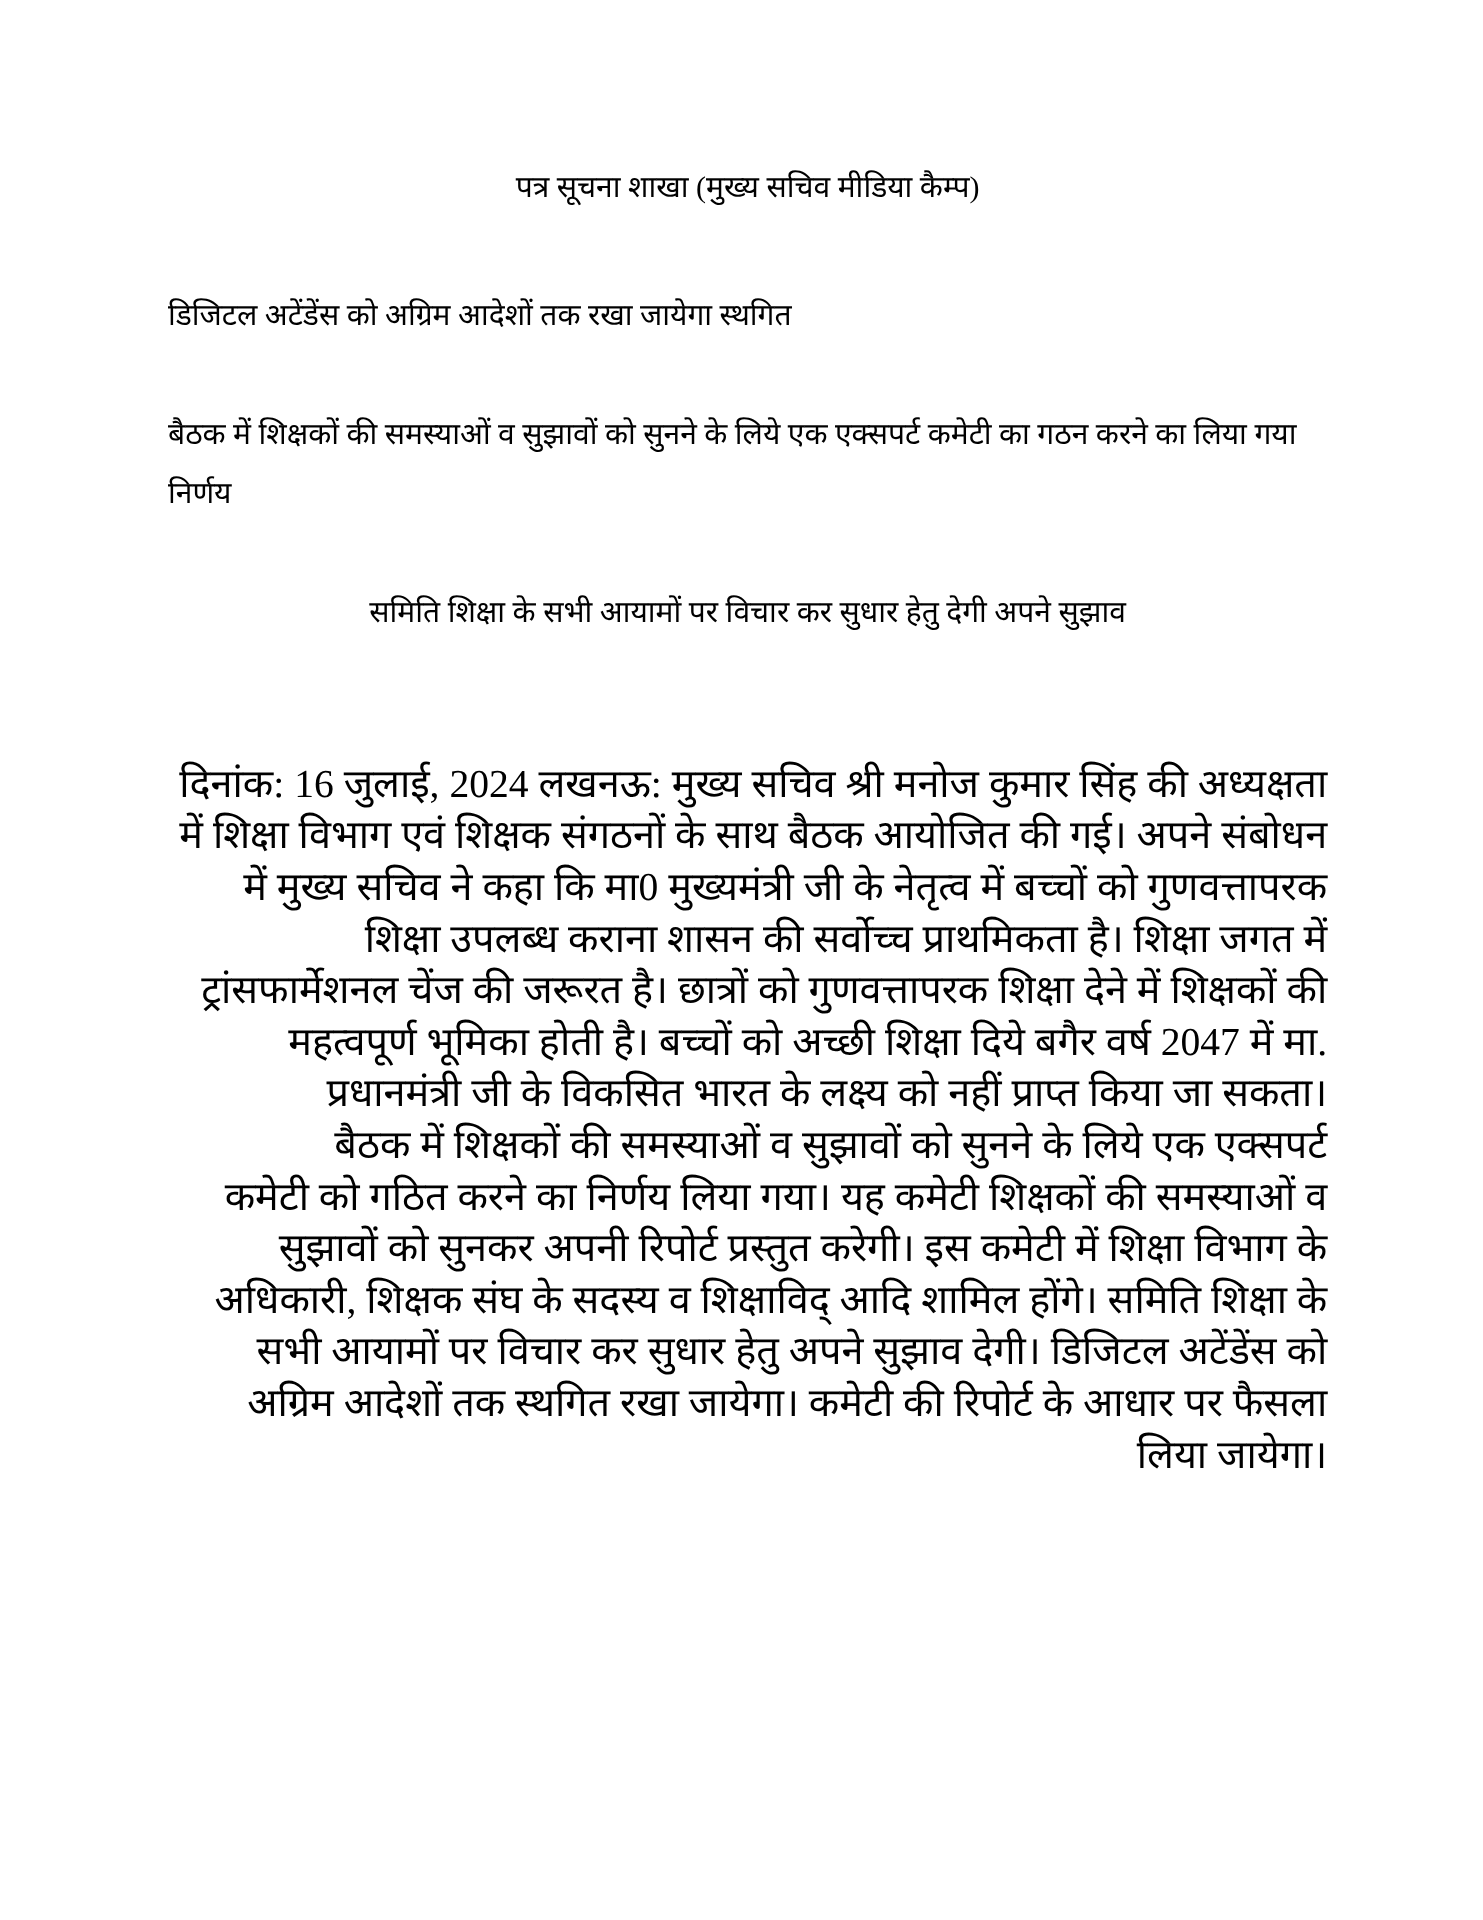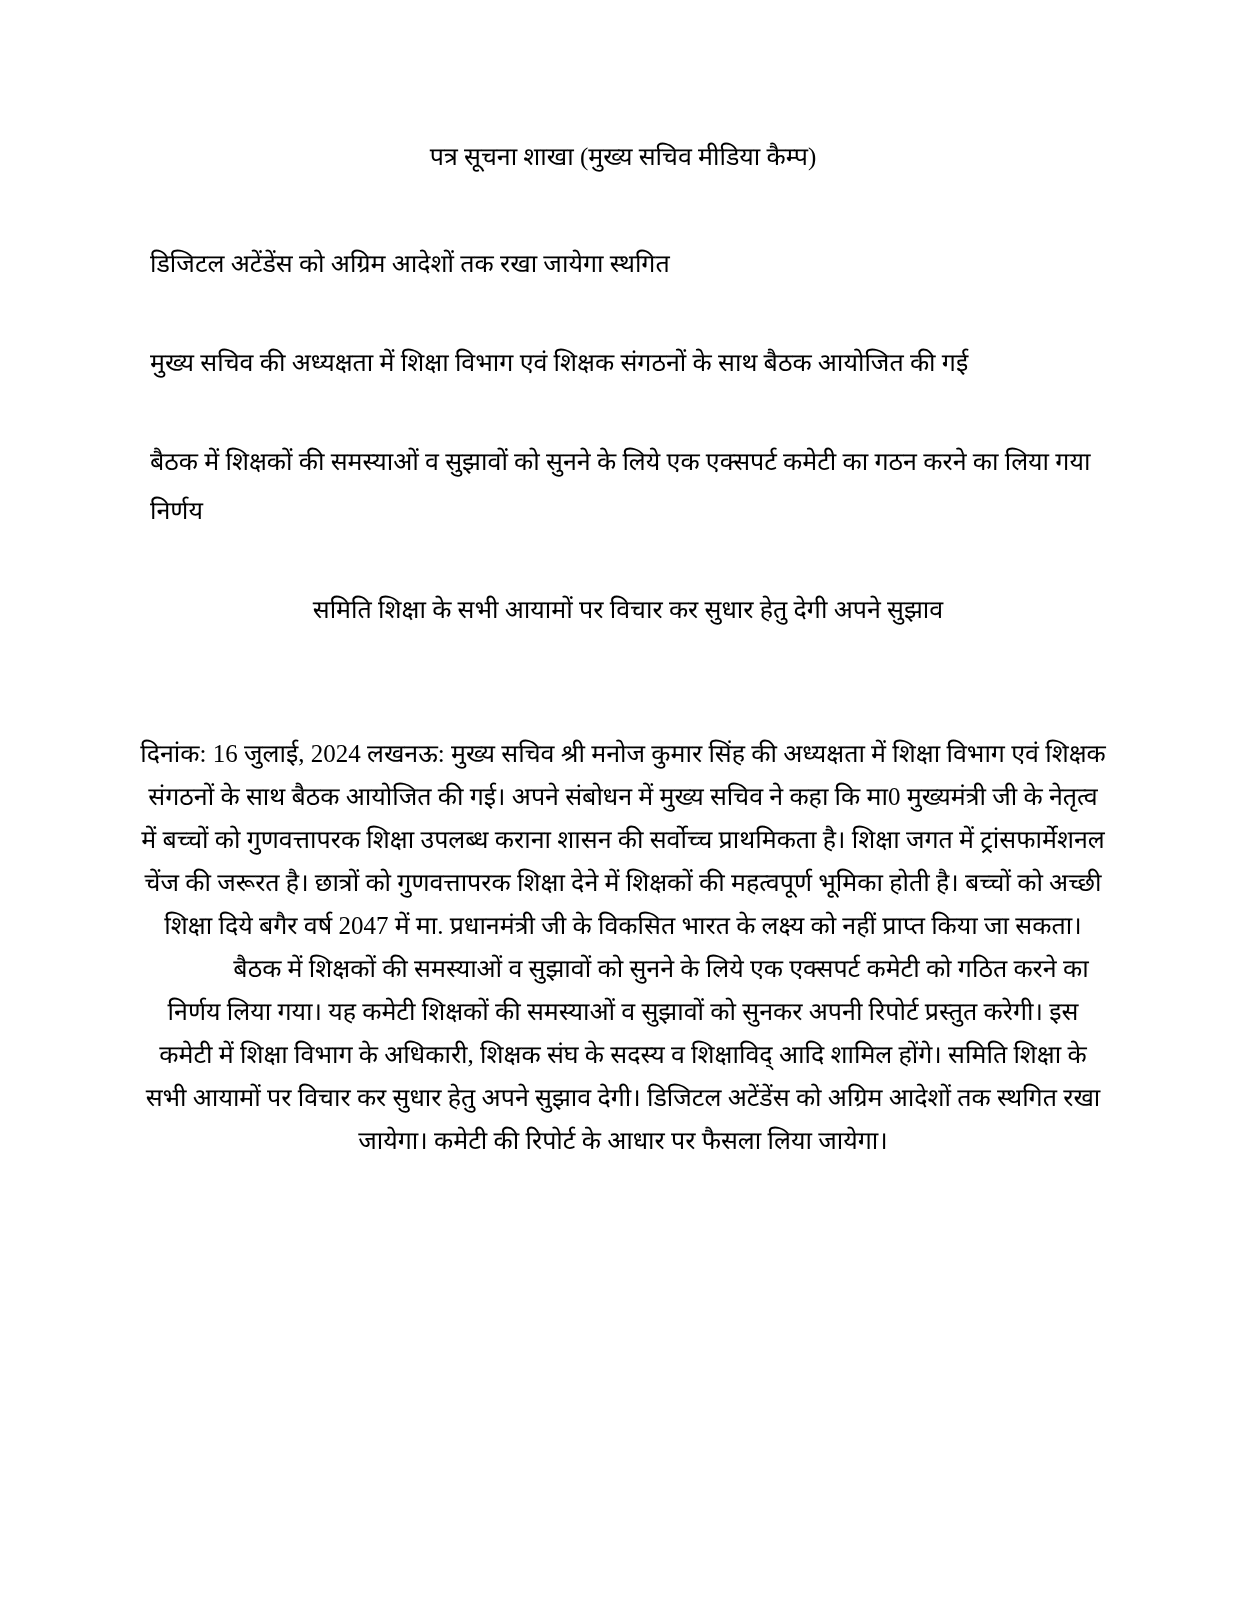--- a/index.html
+++ b/index.html
@@ -35,47 +35,45 @@
     text-align: left;
     font-size: 25px;
     line-height: 49px;
   }
   .headline:last-of-type {
     margin-bottom: 0;
     text-align: center;
   }
   .headlines {
     margin-bottom: 98px;
-    margin-left: 10px;
   }
   .body-para {
     margin: 0 0 0 0;
-    text-align: center;
-    font-size: 25px;
+    text-align: right;
+    font-size: 33px;
     line-height: 43px;
   }
   .body-para + .body-para {
     margin-top: 0;
   }
   .body-para.indent {
     text-indent: 76px;
   }
 </style>
 </head>
 <body>
 
 <div class="page">
 
   <div class="doc-header">
     <p>पत्र सूचना शाखा  (मुख्य सचिव मीडिया कैम्प)</p>
   </div>
 
   <div class="headlines">
     <p class="headline">डिजिटल अटेंडेंस को अग्रिम आदेशों तक रखा जायेगा स्थगित</p>
-    <p class="headline">मुख्य सचिव की अध्यक्षता में शिक्षा विभाग एवं शिक्षक संगठनों के साथ बैठक आयोजित की गई</p>
     <p class="headline">बैठक में शिक्षकों की समस्याओं व सुझावों को सुनने के लिये एक एक्सपर्ट कमेटी का गठन करने का लिया गया निर्णय</p>
     <p class="headline">समिति शिक्षा के सभी आयामों पर विचार कर सुधार हेतु देगी अपने सुझाव</p>
   </div>
 
   <div>
     <p class="body-para">दिनांक: 16 जुलाई, 2024 लखनऊ:  मुख्य सचिव श्री मनोज कुमार सिंह की अध्यक्षता में शिक्षा विभाग एवं शिक्षक संगठनों के साथ बैठक आयोजित की गई। अपने संबोधन में मुख्य सचिव ने कहा कि मा0 मुख्यमंत्री जी के नेतृत्व में बच्चों को गुणवत्तापरक शिक्षा उपलब्ध कराना शासन की सर्वोच्च प्राथमिकता है। शिक्षा जगत में ट्रांसफार्मेशनल चेंज की जरूरत है। छात्रों को गुणवत्तापरक शिक्षा देने में शिक्षकों की महत्वपूर्ण भूमिका होती है। बच्चों को अच्छी शिक्षा दिये बगैर वर्ष 2047 में मा. प्रधानमंत्री जी के विकसित भारत के लक्ष्य को नहीं प्राप्त किया जा सकता।</p>
     <p class="body-para indent">बैठक में शिक्षकों की समस्याओं व सुझावों को सुनने के लिये एक एक्सपर्ट कमेटी को गठित करने का निर्णय लिया गया। यह कमेटी शिक्षकों की समस्याओं व सुझावों को सुनकर अपनी रिपोर्ट प्रस्तुत करेगी। इस कमेटी में शिक्षा विभाग के अधिकारी, शिक्षक संघ के सदस्य व शिक्षाविद् आदि शामिल होंगे। समिति शिक्षा के सभी आयामों पर विचार कर सुधार हेतु अपने सुझाव देगी। डिजिटल अटेंडेंस को अग्रिम आदेशों तक स्थगित रखा जायेगा। कमेटी की रिपोर्ट के आधार पर फैसला लिया जायेगा।</p>
   </div>
 
 </div>

